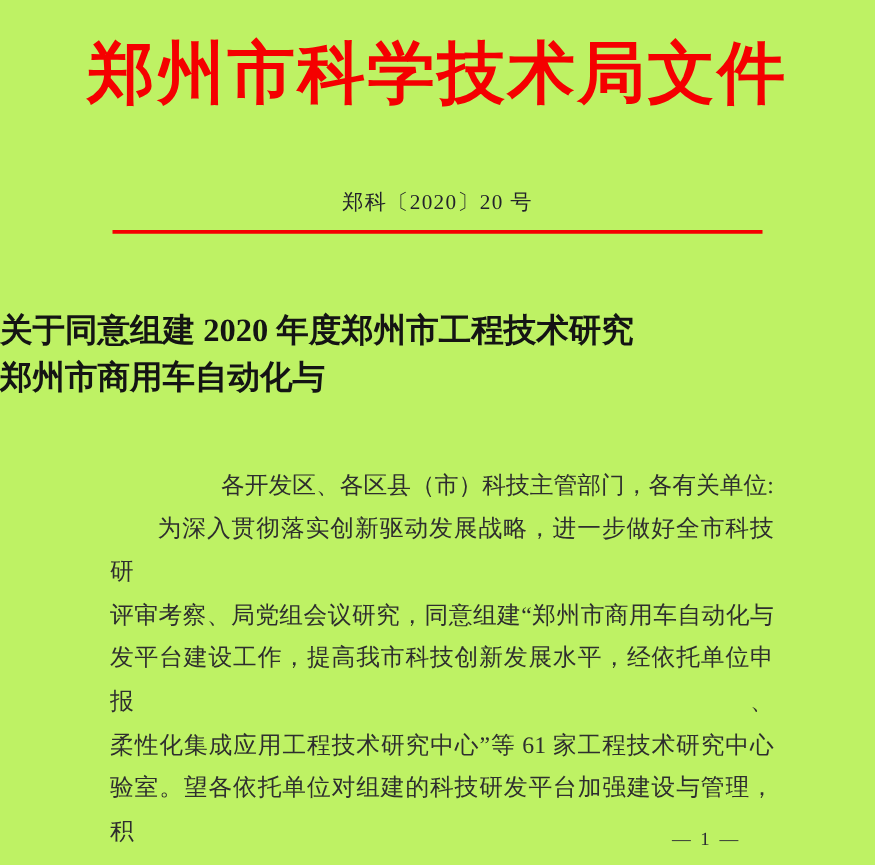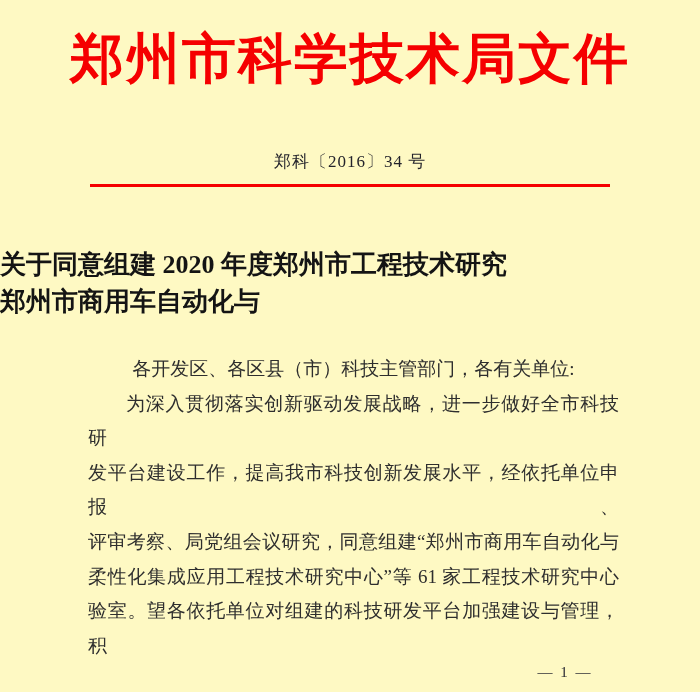--- a/index.html
+++ b/index.html
@@ -1,20 +1,20 @@
 <!DOCTYPE html>
 <html style="--red: #f50000; --text: #2b2b2b;"><head>
 <meta charset="utf-8">
 <style>
   html, body { margin: 0; padding: 0; background: #ffffff; }
   #page {
     position: relative;
     width: 700px;
     height: 692px;
-    background: #fef9c3;
+    background: #bef264;
     overflow: hidden;
     font-family: "Liberation Serif", "DejaVu Serif", serif;
     color: var(--text, #2b2b2b);
   }
   .banner {
     position: absolute;
     top: 24px;
     left: 0;
     width: 100%;
     text-align: center;
@@ -56,22 +56,23 @@
   .body-block {
     position: absolute;
     top: 352px;
     left: 88px;
     width: 531px;
     font-size: 19px;
     line-height: 34.6px;
     color: #2e2e2e;
   }
   .salutation {
-    text-align: center;
+    text-align: right;
     white-space: nowrap;
+    margin-top: 20px;
   }
   .body-line {
     text-align: justify;
     text-align-last: justify;
   }
   .body-line.first-line { text-indent: 2em; }
   .page-number {
     position: absolute;
     top: 664px;
     left: 520px;
@@ -83,35 +84,35 @@
     white-space: nowrap;
   }
 </style>
 </head>
 <body>
 
 <div id="page">
 
   <div class="banner">郑州市科学技术局文件</div>
 
-  <div class="doc-number">郑科〔2016〕34 号</div>
+  <div class="doc-number">郑科〔2020〕20 号</div>
 
   <div class="red-line"></div>
 
   <div class="doc-title">
     <div>关于同意组建 2020 年度郑州市工程技术研究</div>
     <div>郑州市商用车自动化与</div>
   </div>
 
   <div class="body-block">
     <div class="salutation">各开发区、各区县（市）科技主管部门，各有关单位:</div>
     <div>
         <div class="body-line first-line">为深入贯彻落实创新驱动发展战略，进一步做好全市科技研</div>
+        <div class="body-line">评审考察、局党组会议研究，同意组建“郑州市商用车自动化与</div>
         <div class="body-line">发平台建设工作，提高我市科技创新发展水平，经依托单位申报、</div>
-        <div class="body-line">评审考察、局党组会议研究，同意组建“郑州市商用车自动化与</div>
         <div class="body-line">柔性化集成应用工程技术研究中心”等 61 家工程技术研究中心</div>
         <div class="body-line">验室。望各依托单位对组建的科技研发平台加强建设与管理，积</div>
       </div>
   </div>
 
   <div class="page-number">— 1 —</div>
 
 </div>
 
 </body></html>

